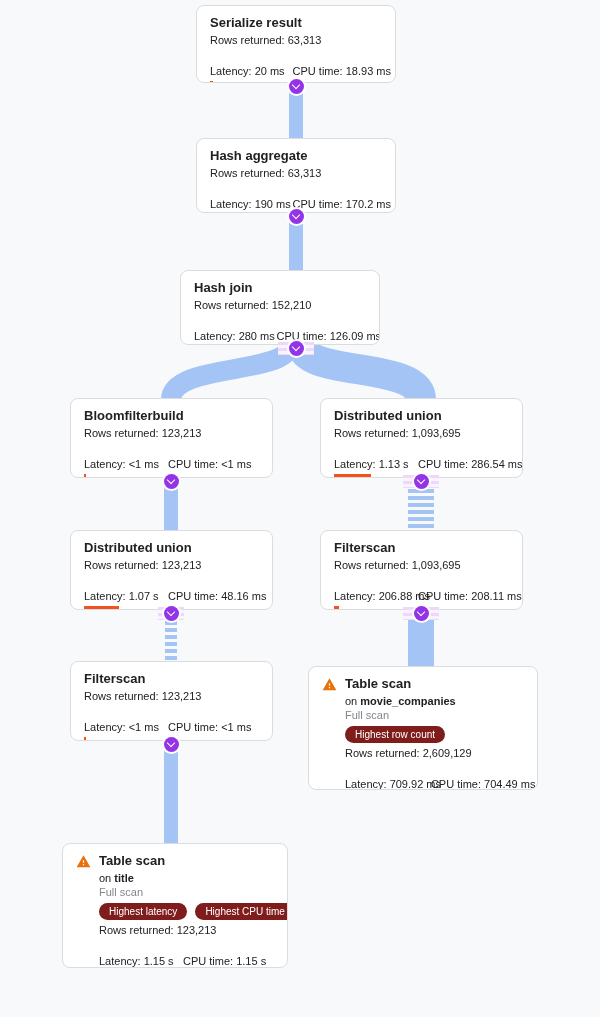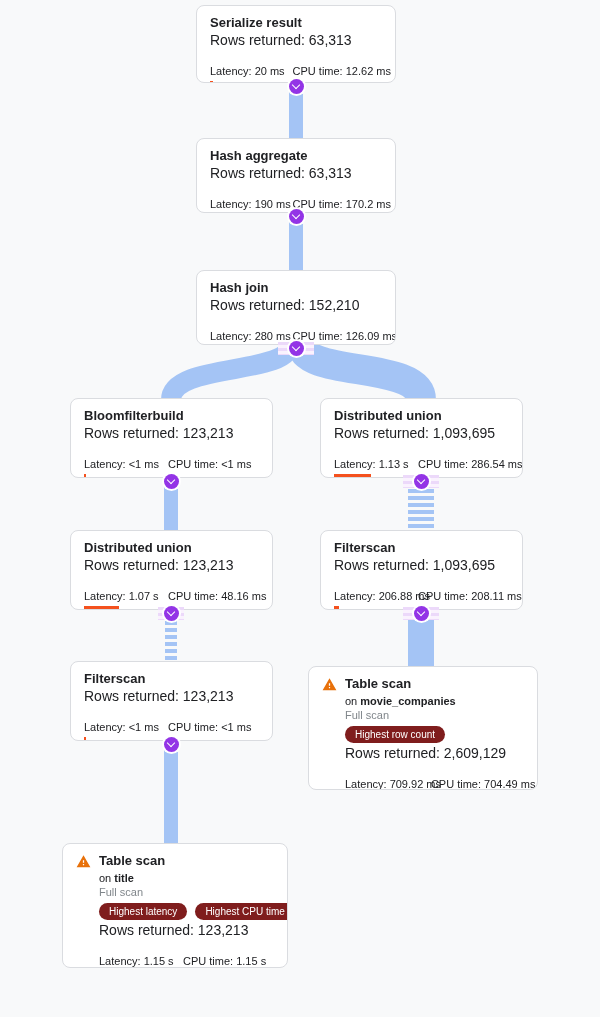--- a/index.html
+++ b/index.html
@@ -27,21 +27,21 @@
   .node-head{display:flex;align-items:flex-start;}
   .warn{width:15px;height:15px;flex:0 0 15px;margin:1px 8px 0 0;fill:#e8710a;}
   .node-body{flex:1;min-width:0;}
   .title{font-size:13px;font-weight:700;color:#202124;line-height:16px;margin-bottom:2px;white-space:nowrap;}
   .on-line{font-size:11px;color:#202124;line-height:14px;white-space:nowrap;}
   .on-line b{font-weight:700;margin-top:12px;}
   .scan-type{font-size:11px;color:#80868b;line-height:14px;white-space:nowrap;}
   .badges{display:flex;gap:8px;margin:4px 0 3px 0;}
   .badge{background:#7f1d1d;color:#ffffff;font-size:10px;font-weight:500;line-height:17px;
          padding:0 10px;border-radius:9px;white-space:nowrap;}
-  .rows{font-size:14px;font-weight:500;color:#202124;line-height:14px;margin-top:1px;white-space:nowrap;}
+  .rows{font-size:11px;font-weight:500;color:#202124;line-height:14px;margin-top:1px;white-space:nowrap;}
   .metrics{display:flex;margin-top:17px;}
   .metric{flex:1;min-width:0;}
   .metric:first-child{flex:0 0 48%;}
   .mlabel{font-size:11px;font-weight:500;color:#202124;line-height:14px;white-space:nowrap;}
   .bar{height:10px;margin-top:3px;background:#f4511e;}
 </style>
 </head>
 <body>
 
 <div id="canvas">
@@ -79,21 +79,21 @@
         <div class="node-body">
           <div class="title">Serialize result</div>
 
           <div class="rows">Rows returned: 63,313</div>
           <div class="metrics">
             <div class="metric">
               <div class="mlabel">Latency: 20 ms</div>
               <div class="bar" style="width: 3px;"></div>
             </div>
             <div class="metric">
-              <div class="mlabel">CPU time: 12.62 ms</div>
+              <div class="mlabel">CPU time: 18.93 ms</div>
               <div class="bar" style="width: 3px;"></div>
             </div>
           </div>
         </div>
       </div>
     </div>
     <div class="node" style="left: 196px; top: 138px; width: 200px; height: 75px;">
       <div class="node-head">
 
         <div class="node-body">
@@ -106,21 +106,21 @@
               <div class="bar" style="width: 5px;"></div>
             </div>
             <div class="metric">
               <div class="mlabel">CPU time: 170.2 ms</div>
               <div class="bar" style="width: 6px;"></div>
             </div>
           </div>
         </div>
       </div>
     </div>
-    <div class="node" style="left: 196px; top: 270px; width: 200px; height: 75px;">
+    <div class="node" style="left: 180px; top: 270px; width: 200px; height: 75px;">
       <div class="node-head">
 
         <div class="node-body">
           <div class="title">Hash join</div>
 
           <div class="rows">Rows returned: 152,210</div>
           <div class="metrics">
             <div class="metric">
               <div class="mlabel">Latency: 280 ms</div>
               <div class="bar" style="width: 7px;"></div>

